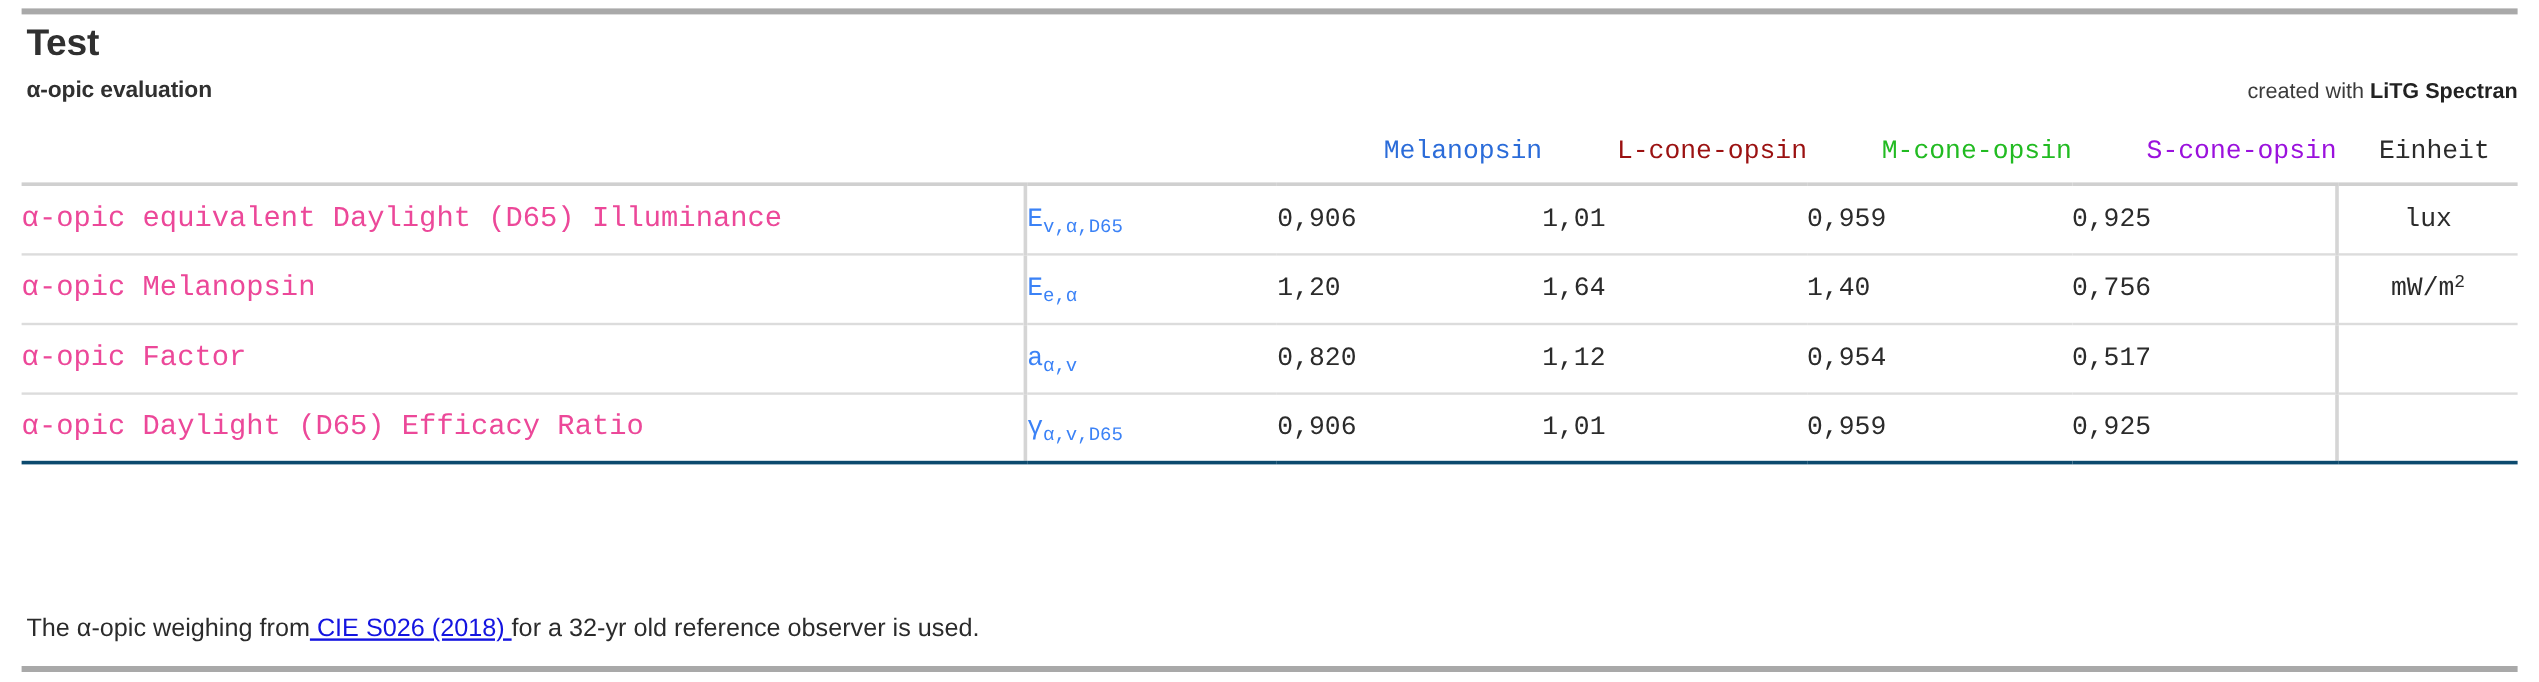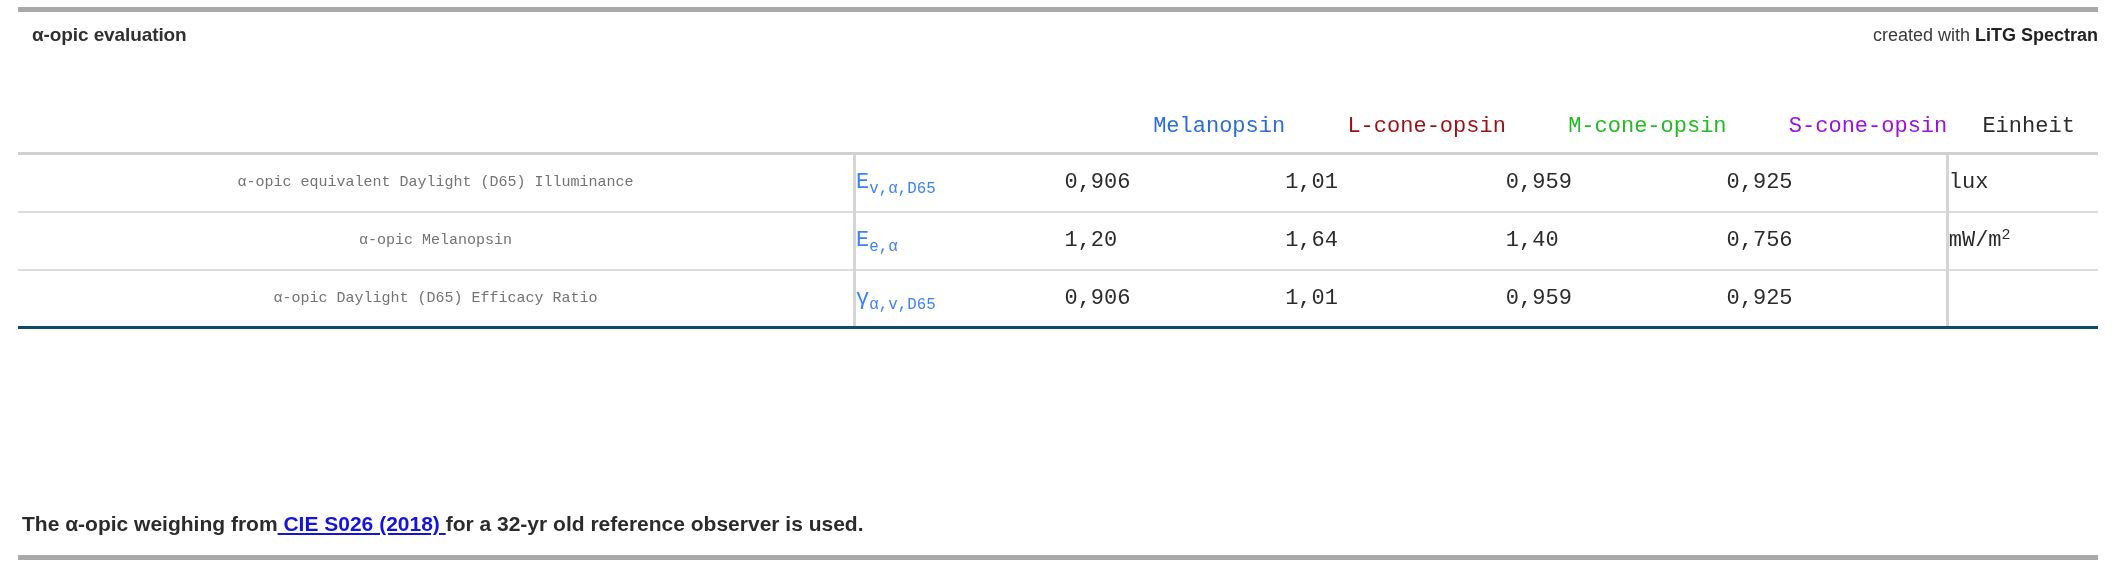--- a/index.html
+++ b/index.html
@@ -46,21 +46,21 @@
   .title {
     font-size: 31px;
     font-weight: bold;
     color: #303030;
     letter-spacing: -0.2px;
     margin: 7px 0 0 4px;
     line-height: 1.1;
   }
   .subline {
     position: relative;
-    margin: 12px 0 0 14px;
+    margin: 12px 0 0 4px;
     height: 24px;
   }
   .subtitle {
     font-size: 19px;
     font-weight: bold;
     color: #303030;
     letter-spacing: -0.1px;
   }
   .credit {
     position: absolute;
@@ -113,43 +113,43 @@
     padding-left: 12px;
     padding-right: 0;
     color: #2b2b2b;
   }
 
   tbody tr { height: 58px; }
   tbody td { border-bottom: 2px solid #dcdcdc; }
   tbody tr:last-child td { border-bottom: 3px solid #0c4a6e; }
 
   td.t-label {
-    text-align: center;
+    text-align: left;
     padding-left: 4px;
-    font-size: 15px;
-    color: #737373;
+    font-size: 24px;
+    color: #ec4899;
     white-space: nowrap;
   }
   td.t-symbol {
     text-align: left;
     padding-left: 14px;
     font-size: 22px;
     color: #3b82f6;
     border-left: 3px solid #d5d5d5;
     white-space: nowrap;
   }
   td.t-val {
     text-align: left;
     padding-right: 16px;
     font-size: 22px;
     color: #2b2b2b;
     font-variant-numeric: tabular-nums;
   }
   td.t-unit {
-    text-align: left;
+    text-align: center;
     padding-left: 12px;
     font-size: 22px;
     color: #2b2b2b;
     border-left: 3px solid #d5d5d5;
     white-space: nowrap;
   }
   sub {
     font-size: 0.72em;
     line-height: 0;
     vertical-align: baseline;
@@ -164,36 +164,36 @@
     top: -0.45em;
   }
   .footnote {
     position: absolute;
     left: 4px;
     right: 0;
     top: 500px;
     font-size: 21px;
     color: #2b2b2b;
     white-space: nowrap;
-    font-weight: bold;
   }
   .footnote a {
     color: #1414e0;
     text-decoration: underline;
   }
 </style>
 </head>
 <body>
 
 <div class="page">
 
   <div class="rule-top"></div>
 
   <div class="content">
 
+    <div class="title">Test</div>
 
     <div class="subline">
       <span class="subtitle">α-opic evaluation</span>
       <span class="credit"><span>created with </span><span class="brand">LiTG Spectran</span></span>
     </div>
 
     <table class="alpha-table">
       <colgroup>
         <col class="c-label">
         <col class="c-symbol">
@@ -229,20 +229,29 @@
         <tr>
           <td class="t-label">α-opic Melanopsin</td>
           <td class="t-symbol"><span>E</span><sub>e,α</sub></td>
           <td class="t-val">1,20</td>
           <td class="t-val">1,64</td>
           <td class="t-val">1,40</td>
           <td class="t-val">0,756</td>
           <td class="t-unit"><span>mW/m</span><sup>2</sup></td>
         </tr>
 
+        <tr>
+          <td class="t-label">α-opic Factor</td>
+          <td class="t-symbol"><span>a</span><sub>α,v</sub></td>
+          <td class="t-val">0,820</td>
+          <td class="t-val">1,12</td>
+          <td class="t-val">0,954</td>
+          <td class="t-val">0,517</td>
+          <td class="t-unit"><span></span><sup></sup></td>
+        </tr>
 
         <tr>
           <td class="t-label">α-opic Daylight (D65) Efficacy Ratio</td>
           <td class="t-symbol"><span>γ</span><sub>α,v,D65</sub></td>
           <td class="t-val">0,906</td>
           <td class="t-val">1,01</td>
           <td class="t-val">0,959</td>
           <td class="t-val">0,925</td>
           <td class="t-unit"><span></span><sup></sup></td>
         </tr>

